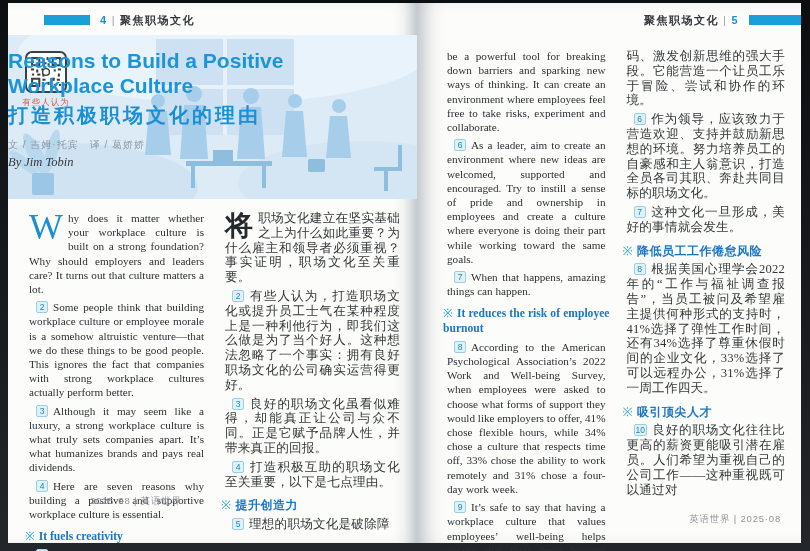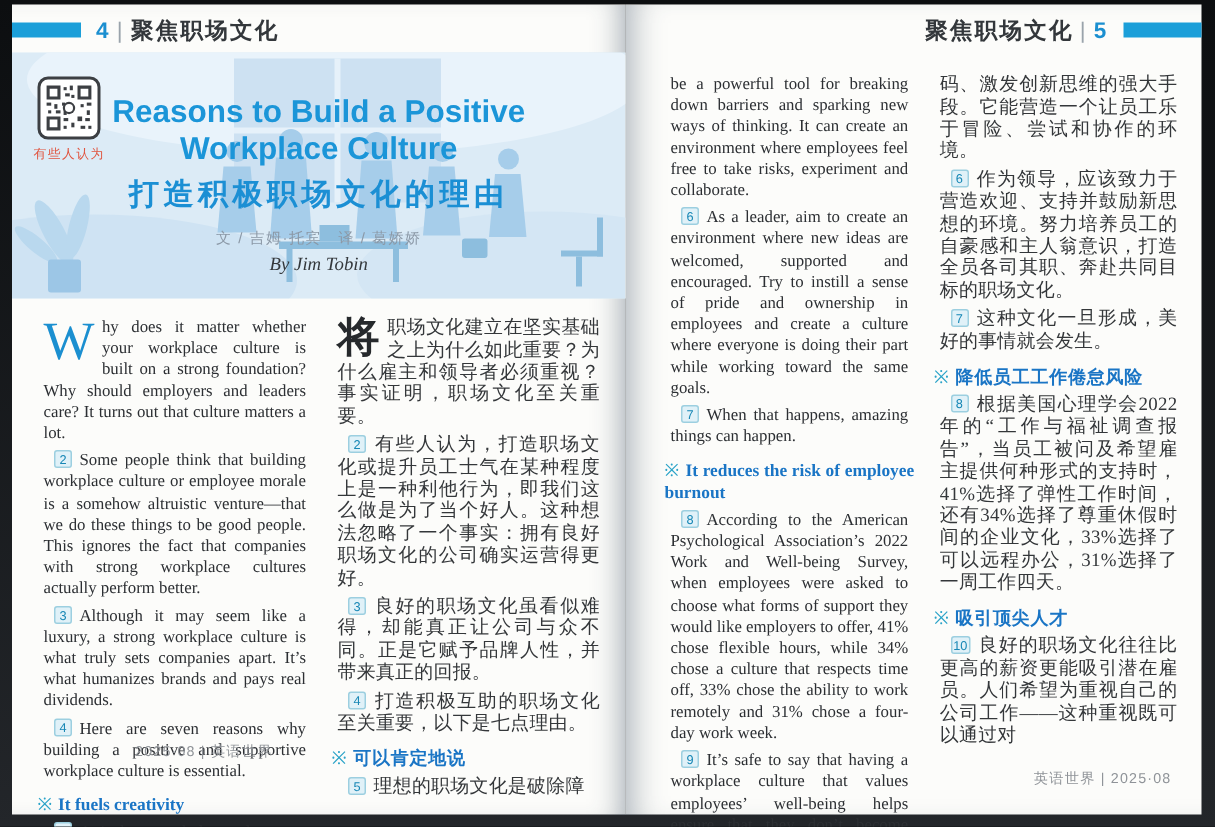--- a/index.html
+++ b/index.html
@@ -6,33 +6,33 @@
   body { background:#101214; font-family:"Liberation Serif", serif; }
   .spread { width:810px; height:551px; box-sizing:border-box; display:flex;
             padding:3px 9px 8px 8px; background:linear-gradient(180deg,#0c0e10,#23262a);
             position:relative; overflow:hidden; }
   .page { background:#fcfcfa; height:100%; position:relative; box-sizing:border-box; }
   .page-left  { width:409px; box-shadow: inset -16px 0 20px -14px rgba(40,60,80,.45); }
   .page-right { width:384px; box-shadow: inset 18px 0 22px -14px rgba(40,60,80,.40); }
 
   
   .hdr { display:flex; align-items:center; height:14px; margin-top:10px;
-         font-family:"Liberation Sans", sans-serif; font-size:15px; font-weight:bold;
-         color:#33373b; letter-spacing:1.5px; }
+         font-family:"Liberation Sans", sans-serif; font-size:11px; font-weight:bold;
+         color:#33373b; letter-spacing:1.5px;padding-left:36px; }
   .hdr-bar { height:10px; background:#1b9fd9; }
   .hdr-left .hdr-bar { width:46px; margin-right:10px; }
   .hdr-right { justify-content:flex-end; }
   .hdr-right .hdr-bar { width:52px; margin-left:10px; }
   .pgnum { color:#1b8fd0; }
   .hdr .sep { color:#9aa3ab; font-weight:normal; margin:0 4px; }
 
   
   .banner { position:relative; height:164px; margin-top:8px; overflow:hidden; background:#dcebf6; }
   .banner-art { position:absolute; inset:0; width:100%; height:100%; }
-  .banner-content { position:relative; text-align:center; padding-top:28px; }
+  .banner-content { position:relative; text-align:left; padding-top:14px; }
   .title-en { font-family:"Liberation Sans", sans-serif; font-weight:bold; font-size:21px;
               line-height:1.18; color:#1b95d8; }
   .title-zh { font-family:"Liberation Sans", sans-serif; font-weight:bold; font-size:20px;
               color:#1b8fd4; letter-spacing:3px; margin-top:3px; }
   .byline-zh { margin-top:9px; font-family:"Liberation Sans", sans-serif; font-size:10px;
                color:#8b98a6; letter-spacing:1px; }
   .byline-en { margin-top:3px; font-size:12.5px; color:#34383c; font-style:italic; }
 
   .qr-wrap { position:absolute; left:13px; top:16px; width:50px; text-align:center; }
   .qr-box { width:42px; height:42px; margin:0 auto; background:#fff; border:2px solid #3c3f43;
@@ -175,21 +175,21 @@
         <p><span class="pnum">4</span><span>Here are seven reasons why building a positive and supportive workplace culture is essential.</span></p>
         <div class="sec"><span class="sec-icon">※</span><span>It fuels creativity</span></div>
         <p><span class="pnum">5</span><span>At its best, workplace culture can</span></p>
       </div>
 
       <div class="col col-zh">
         <p><span class="dropcap-zh">将</span><span>职场文化建立在坚实基础之上为什么如此重要？为什么雇主和领导者必须重视？事实证明，职场文化至关重要。</span></p>
         <p><span class="pnum">2</span><span>有些人认为，打造职场文化或提升员工士气在某种程度上是一种利他行为，即我们这么做是为了当个好人。这种想法忽略了一个事实：拥有良好职场文化的公司确实运营得更好。</span></p>
         <p><span class="pnum">3</span><span>良好的职场文化虽看似难得，却能真正让公司与众不同。正是它赋予品牌人性，并带来真正的回报。</span></p>
         <p><span class="pnum">4</span><span>打造积极互助的职场文化至关重要，以下是七点理由。</span></p>
-        <div class="sec"><span class="sec-icon">※</span><span>可以肯定地说</span></div>
+        <div class="sec"><span class="sec-icon">※</span><span>提升创造力</span></div>
         <p><span class="pnum">5</span><span>理想的职场文化是破除障</span></p>
       </div>
     </div>
 
     <div class="footer footer-left">2025·08 | 英语世界</div>
   </div>
 
   <div class="page page-right">
 
     <div class="hdr hdr-right">

